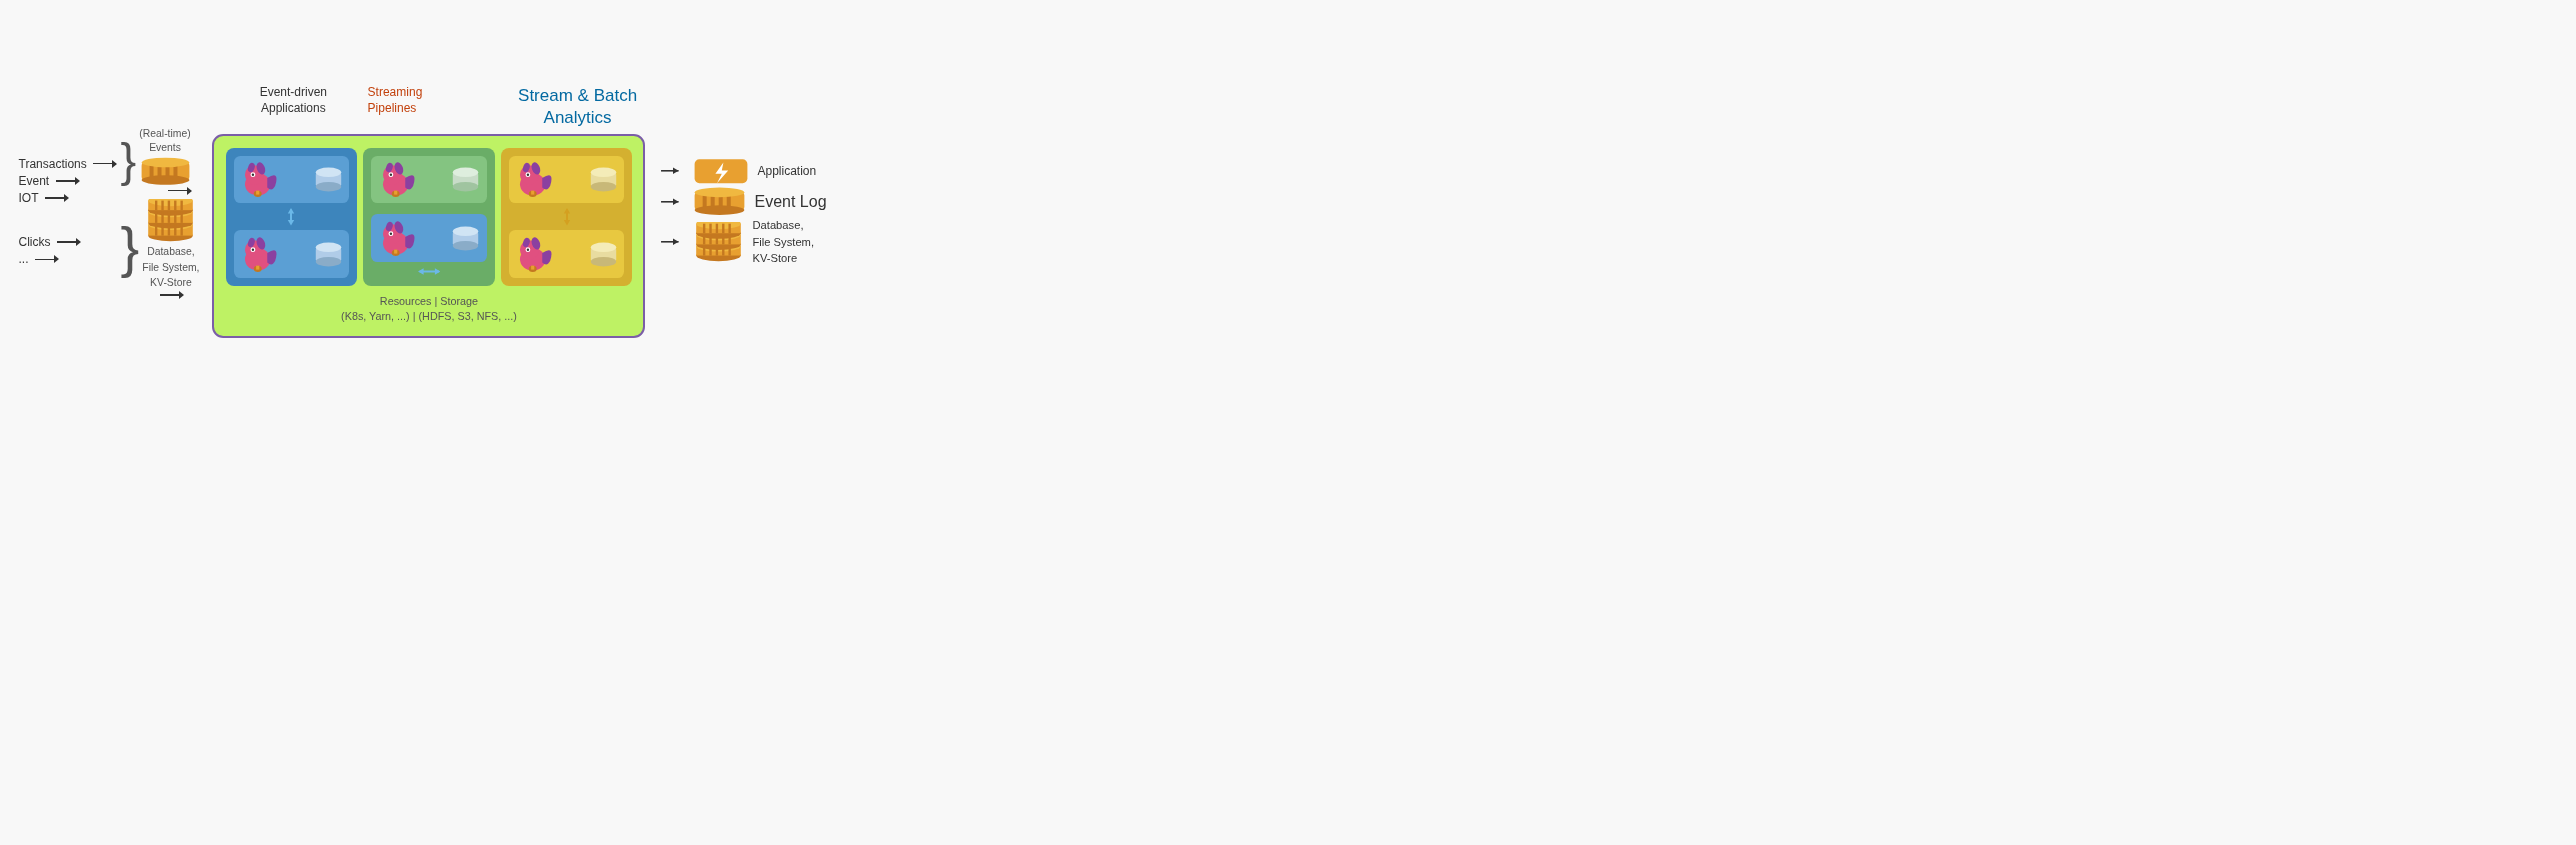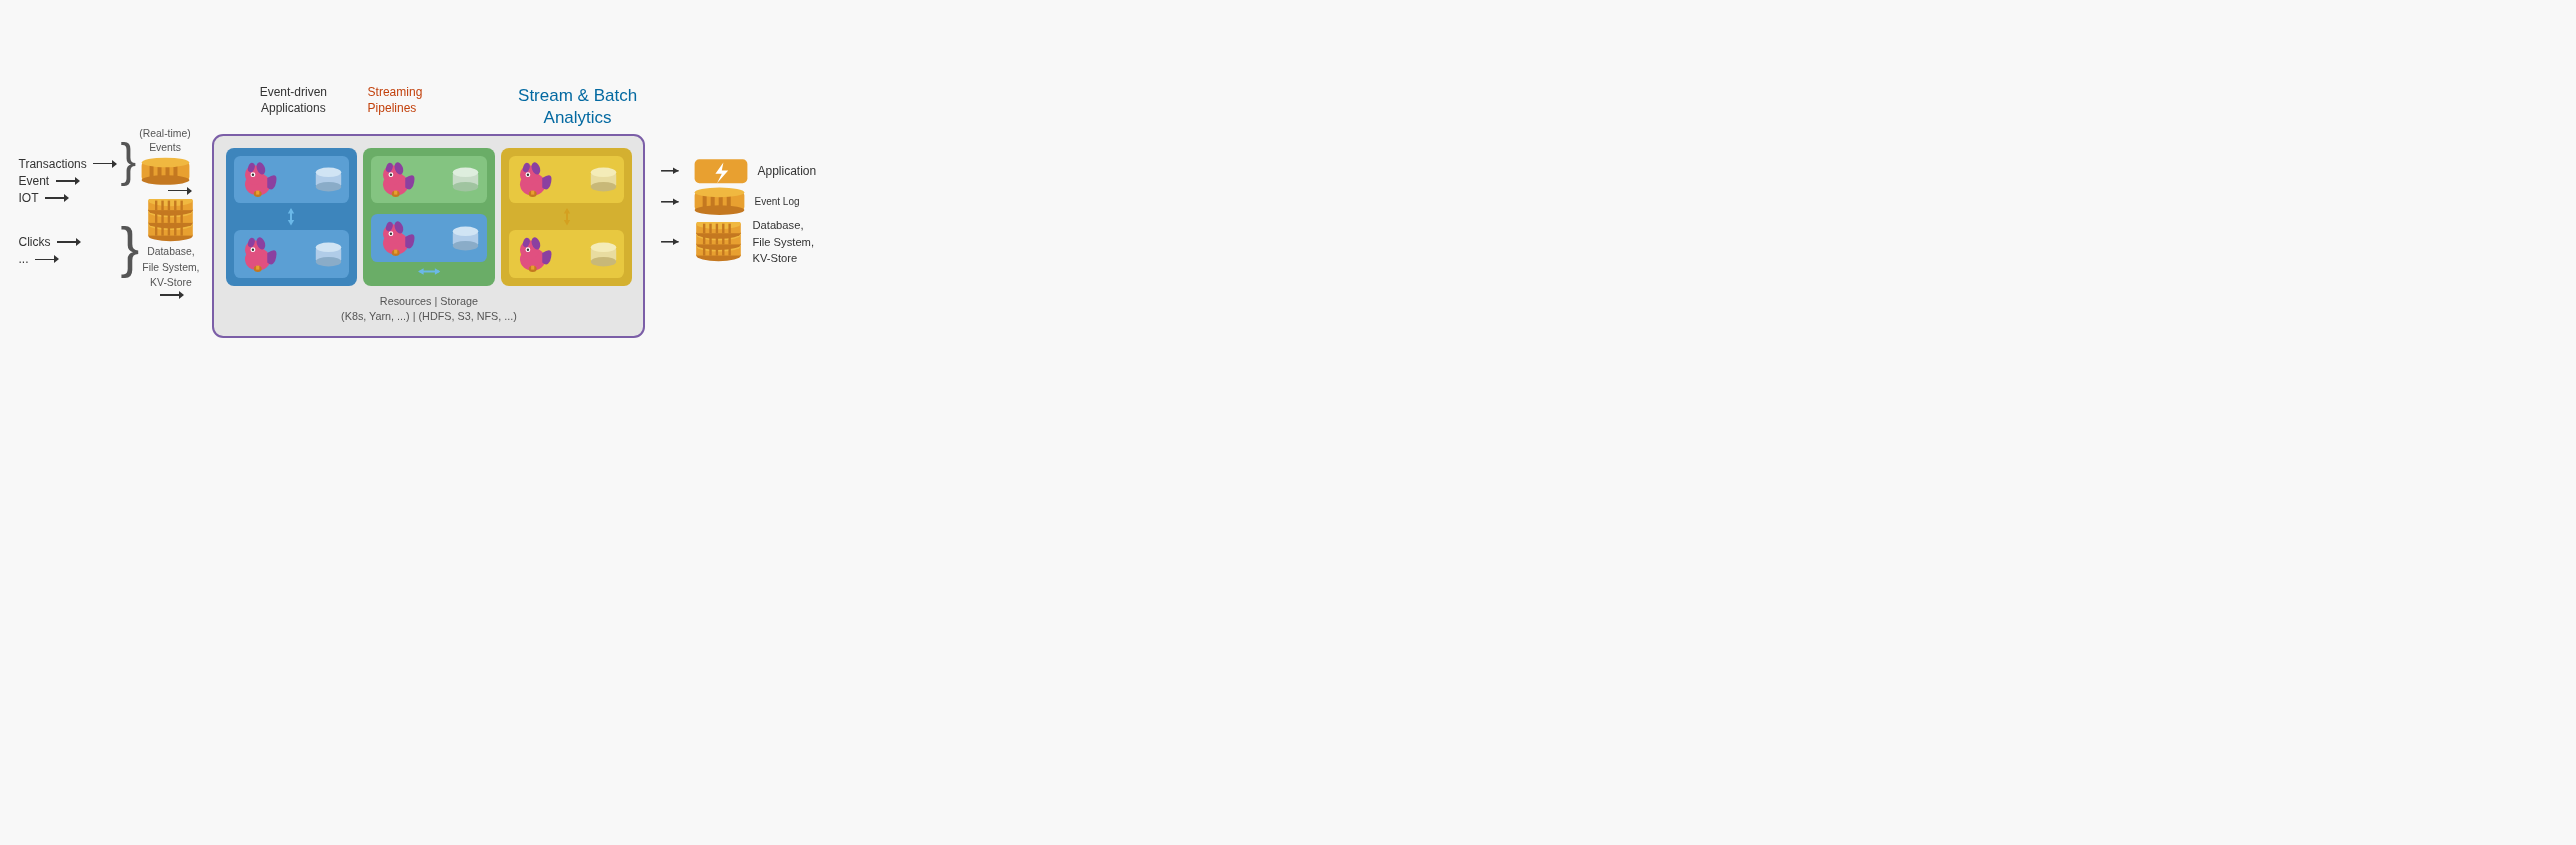--- a/index.html
+++ b/index.html
@@ -136,21 +136,21 @@
   </div>
 
   <div style="display:flex;flex-direction:column;margin-left:13px;">
 
     <div style="display:flex;gap:6.4px;margin-bottom:4.8px;padding-left:13px;">
       <div style="flex:1;text-align:center;font-size:12px;color:#333;line-height:1.3;">Event-driven<br>Applications</div>
       <div style="flex:1;font-size:12px;color:#c2410c;line-height:1.3;">Streaming<br>Pipelines</div>
       <div style="flex:1;text-align:center;font-size:17px;color:#0369a1;line-height:1.3;">Stream &amp; Batch<br>Analytics</div>
     </div>
 
-    <div style="border:2px solid #7b5ea7;border-radius:11.2px;background:#e5e5e5;padding:11.2px;display:flex;flex-direction:column;gap:4.8px;min-width:433px;">
+    <div style="border:2px solid #7b5ea7;border-radius:11.2px;background:#bef264;padding:11.2px;display:flex;flex-direction:column;gap:4.8px;min-width:433px;">
 
       <div style="display:flex;gap:6.4px;align-items:stretch;">
 
         <div style="background:#3d85bc;border-radius:8px;padding:8px;flex:1;display:flex;flex-direction:column;gap:4.8px;">
 
           <div style="background:#5b9fd4;border-radius:6.4px;padding:6.4px;display:flex;align-items:center;justify-content:space-between;">
 
             <svg width="37" height="35" viewBox="0 0 46 44">
 
               <ellipse cx="22" cy="28" rx="16" ry="14" fill="#e05080"></ellipse>
@@ -337,21 +337,21 @@
 
       <svg width="53" height="30.5" viewBox="0 0 66 38">
         <rect x="2" y="6" width="62" height="26" rx="6" fill="#e8a030"></rect>
         <rect x="12" y="6" width="5" height="26" fill="#c47820"></rect>
         <rect x="22" y="6" width="5" height="26" fill="#c47820"></rect>
         <rect x="32" y="6" width="5" height="26" fill="#c47820"></rect>
         <rect x="42" y="6" width="5" height="26" fill="#c47820"></rect>
         <ellipse cx="33" cy="8" rx="31" ry="6" fill="#f0b840"></ellipse>
         <ellipse cx="33" cy="30" rx="31" ry="6" fill="#c47820"></ellipse>
       </svg>
-      <span style="font-size:10px;color:#333;">Event Log</span>
+      <span style="font-size:16px;color:#333;">Event Log</span>
     </div>
 
     <div style="display:flex;align-items:center;gap:8px;">
       <svg width="24" height="1.6" viewBox="0 0 30 2" style="overflow:visible;">
         <line x1="0" y1="1" x2="22" y2="1" stroke="#333" stroke-width="2"></line>
         <polygon points="22,1 15,-3 15,5" fill="#333"></polygon>
       </svg>
 
       <svg width="51" height="40" viewBox="0 0 64 50">
         <ellipse cx="32" cy="42" rx="28" ry="7" fill="#c47820"></ellipse>

